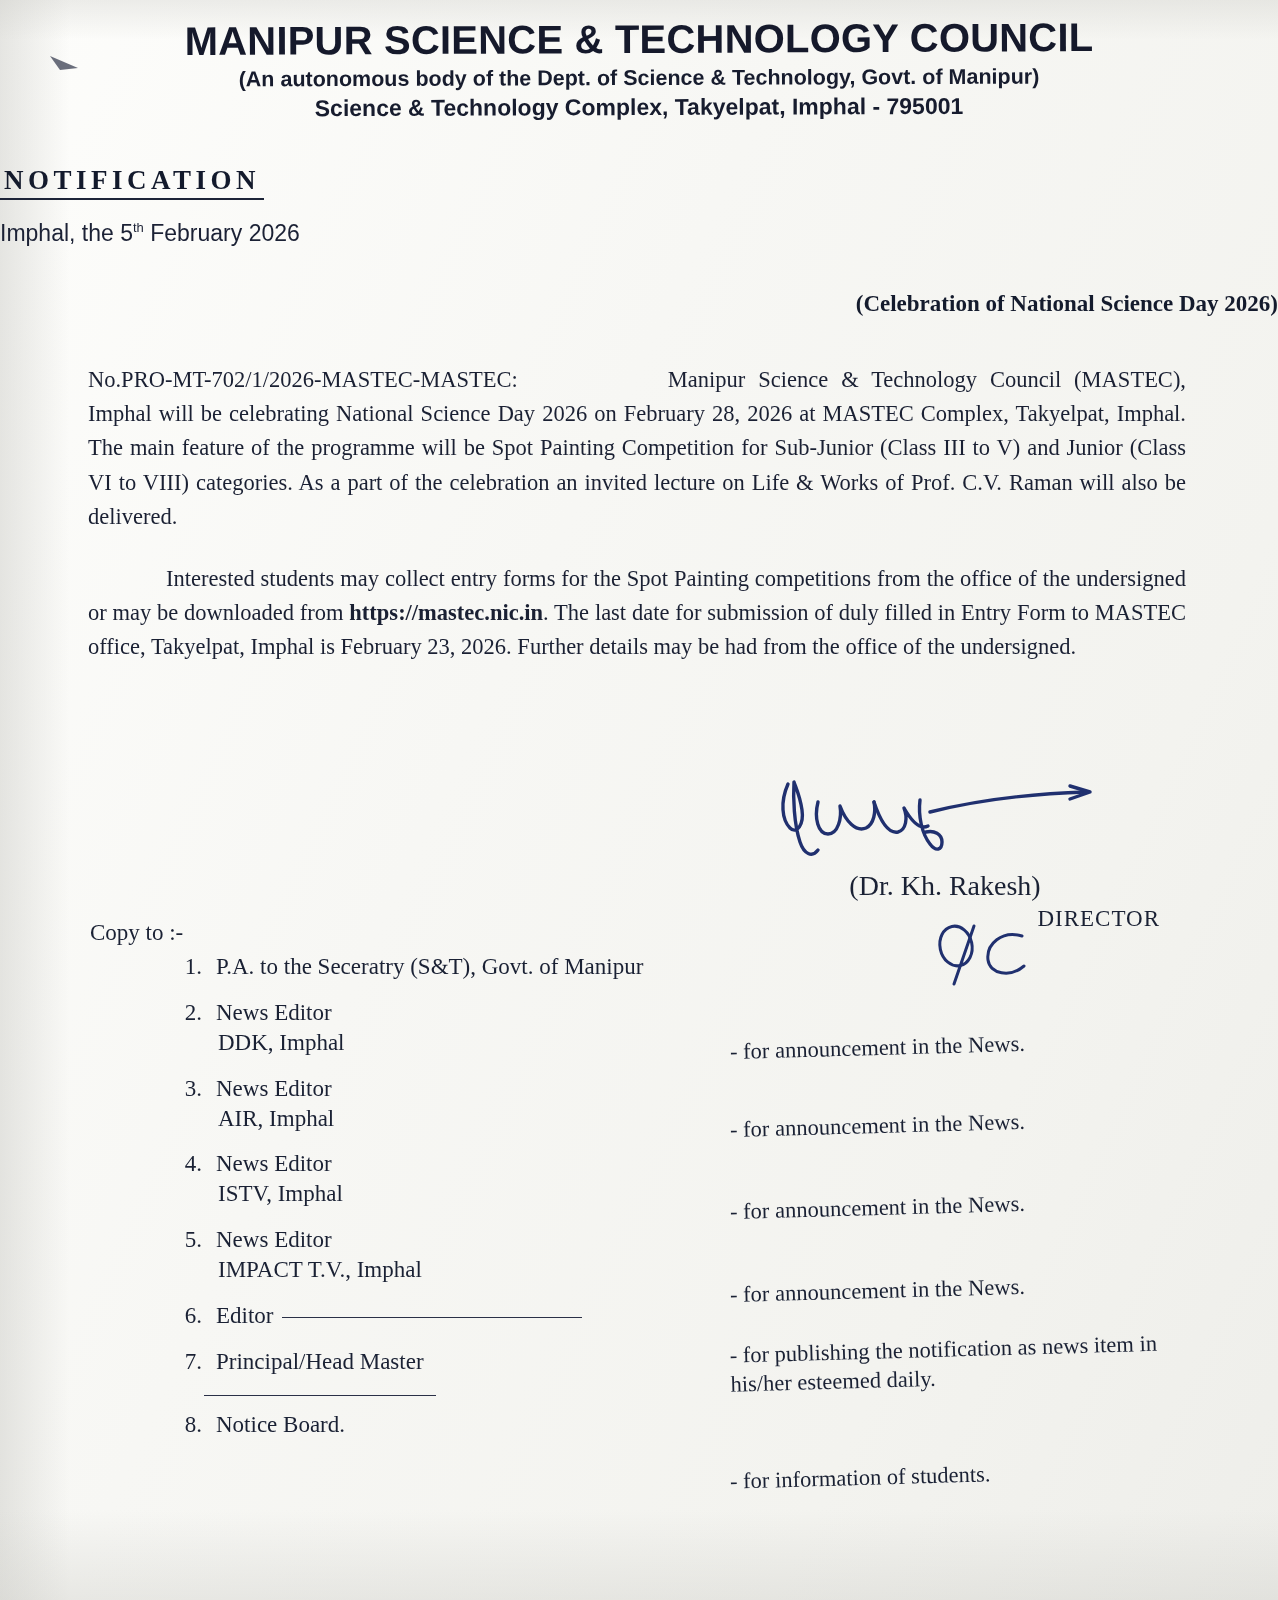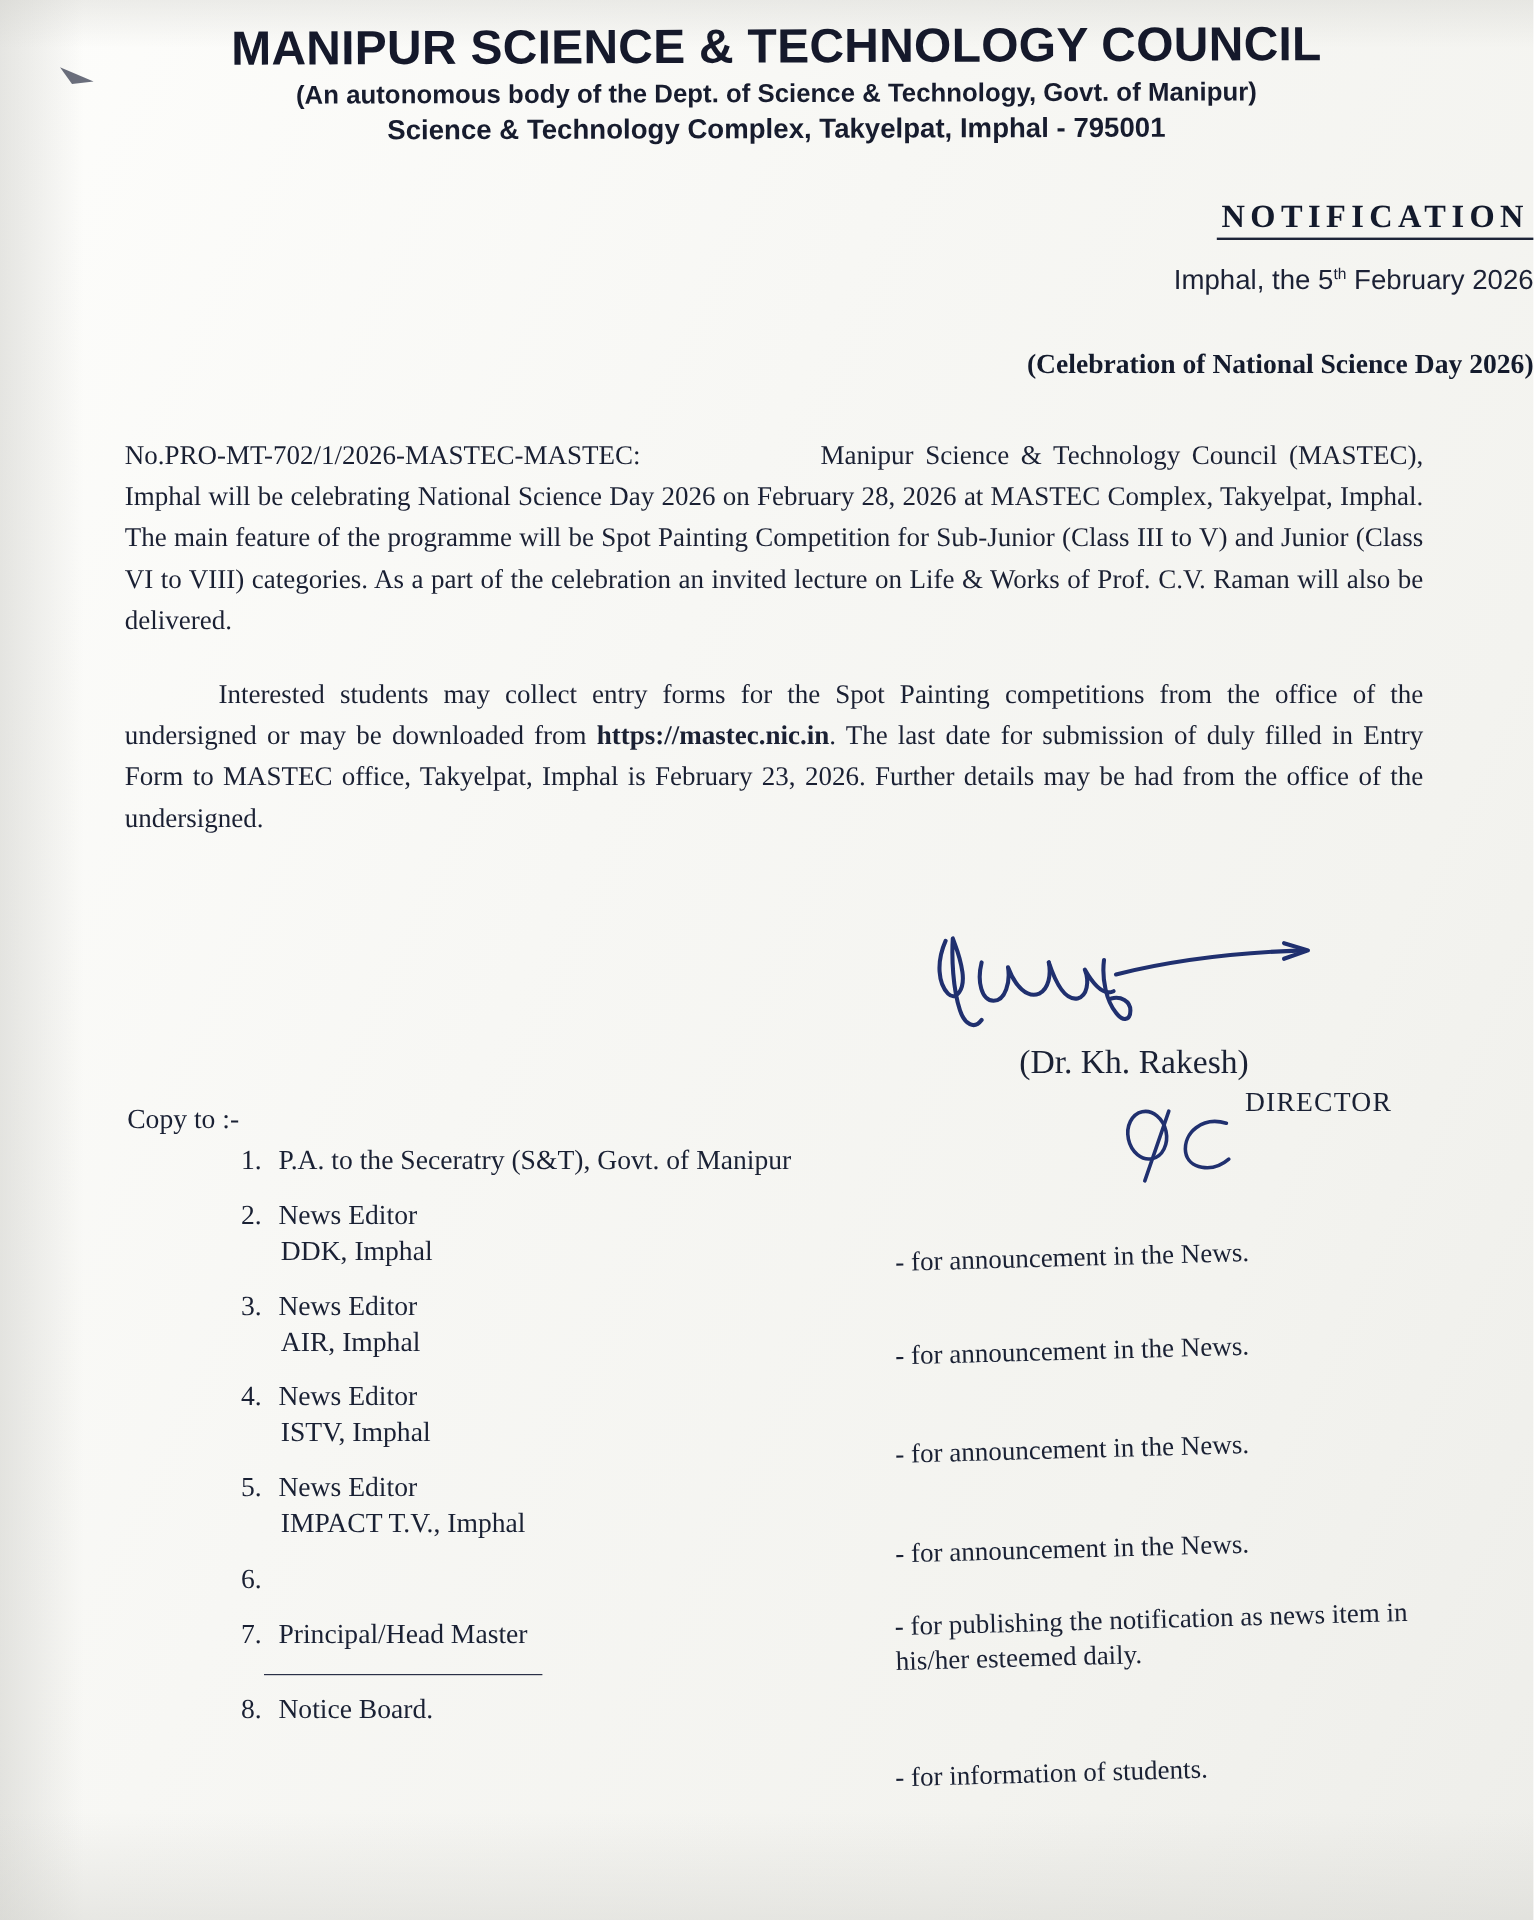--- a/index.html
+++ b/index.html
@@ -41,21 +41,21 @@
   }
   .corner-mark {
     position: absolute;
     left: 48px; top: 52px;
     width: 34px; height: 26px;
     pointer-events: none;
   }
 
   .content {
     position: absolute;
-    left: 16px; right: 0; top: 0;
+    left: 0; right: 0; top: 0;
   }
 
   
   .letterhead {
     text-align: center;
     padding-top: 18px;
   }
   .org-name {
     font-family: "Liberation Sans", sans-serif;
     font-weight: bold;
@@ -84,21 +84,21 @@
   }
   .org-contact {
     font-family: "Liberation Serif", serif;
     font-size: 21px;
     color: #1b2135;
     margin: 0;
   }
 
   
   .notif-block {
-    text-align: right;
+    text-align: left;
     margin-top: 44px;
   }
   .notif-title {
     font-family: "Liberation Serif", serif;
     font-weight: bold;
     font-size: 27px;
     letter-spacing: 4.5px;
     color: #131a2c;
     display: inline-block;
     border-bottom: 2px solid #1d2438;
@@ -307,20 +307,21 @@
       <div class="copy-item">
         <span class="copy-num">4.</span>
         <span class="copy-text"><span>News Editor</span><span class="line2">ISTV, Imphal</span></span>
       </div>
       <div class="copy-item">
         <span class="copy-num">5.</span>
         <span class="copy-text"><span>News Editor</span><span class="line2">IMPACT T.V., Imphal</span></span>
       </div>
       <div class="copy-item">
         <span class="copy-num">6.</span>
+        <span class="copy-text"><span>Editor</span><span class="rule-inline"></span></span>
       </div>
       <div class="copy-item">
         <span class="copy-num">7.</span>
         <span class="copy-text"><span>Principal/Head Master</span></span>
       </div>
       <div class="rule-standalone"></div>
       <div class="copy-item">
         <span class="copy-num">8.</span>
         <span class="copy-text"><span>Notice Board.</span></span>
       </div>

